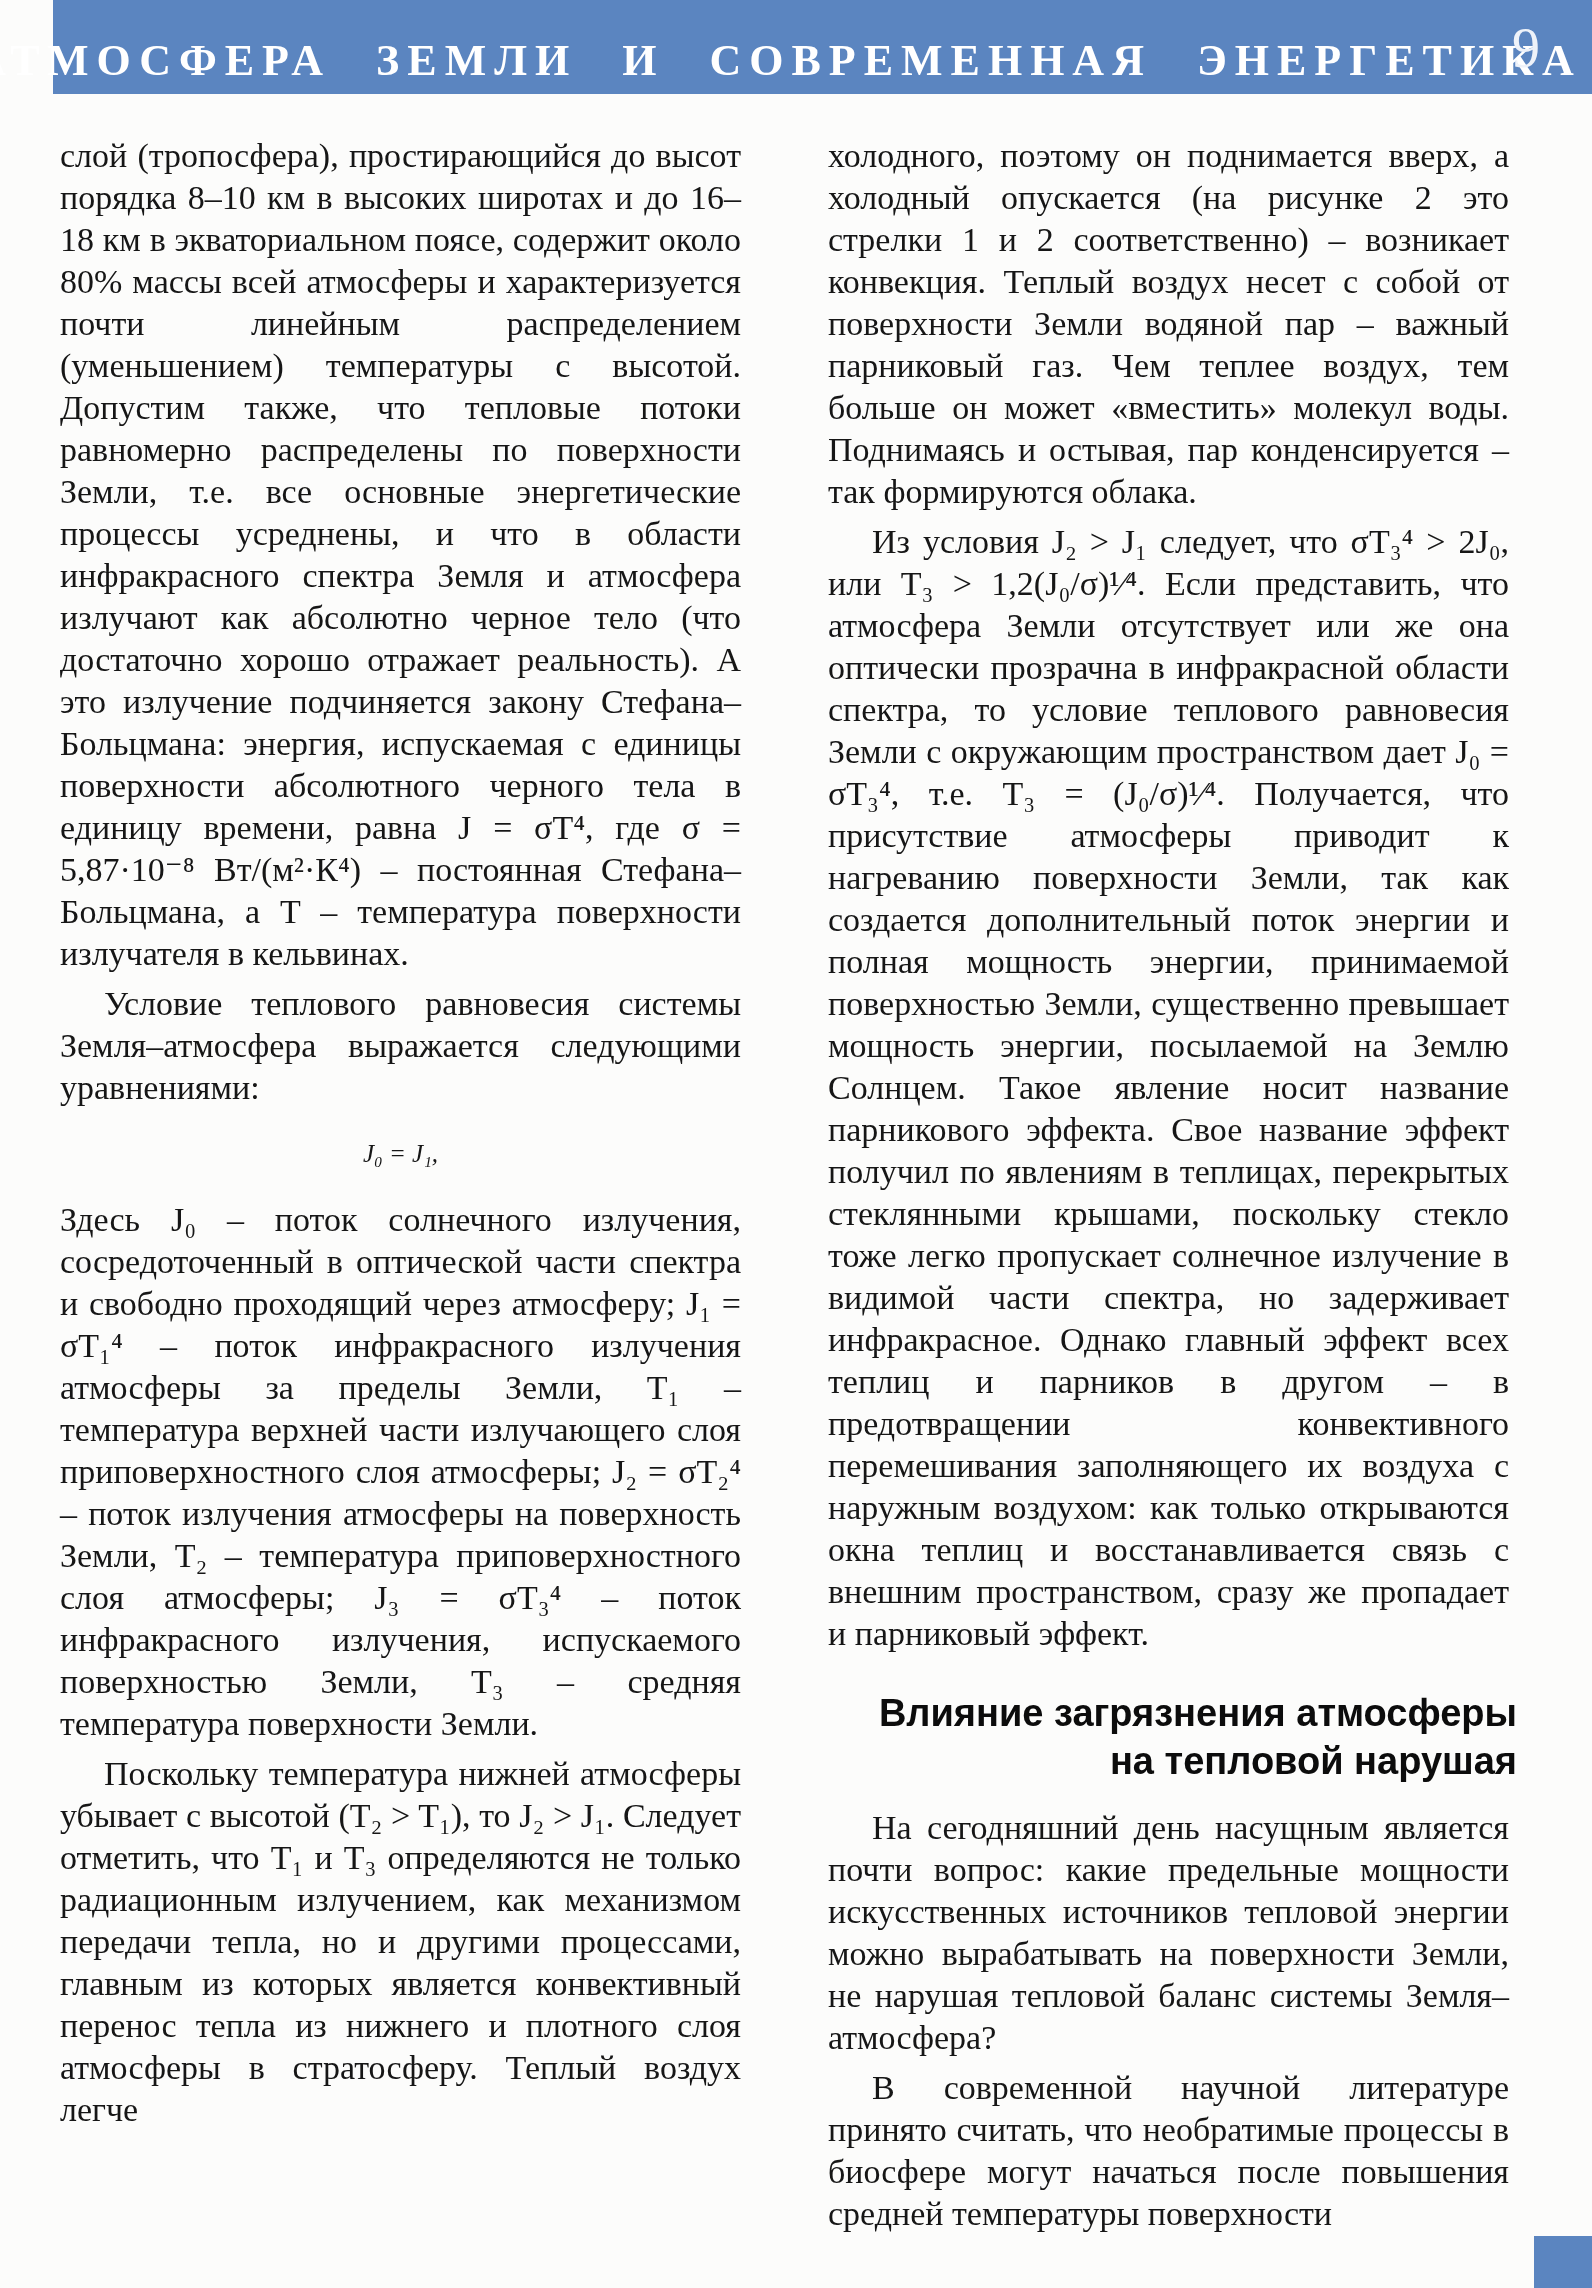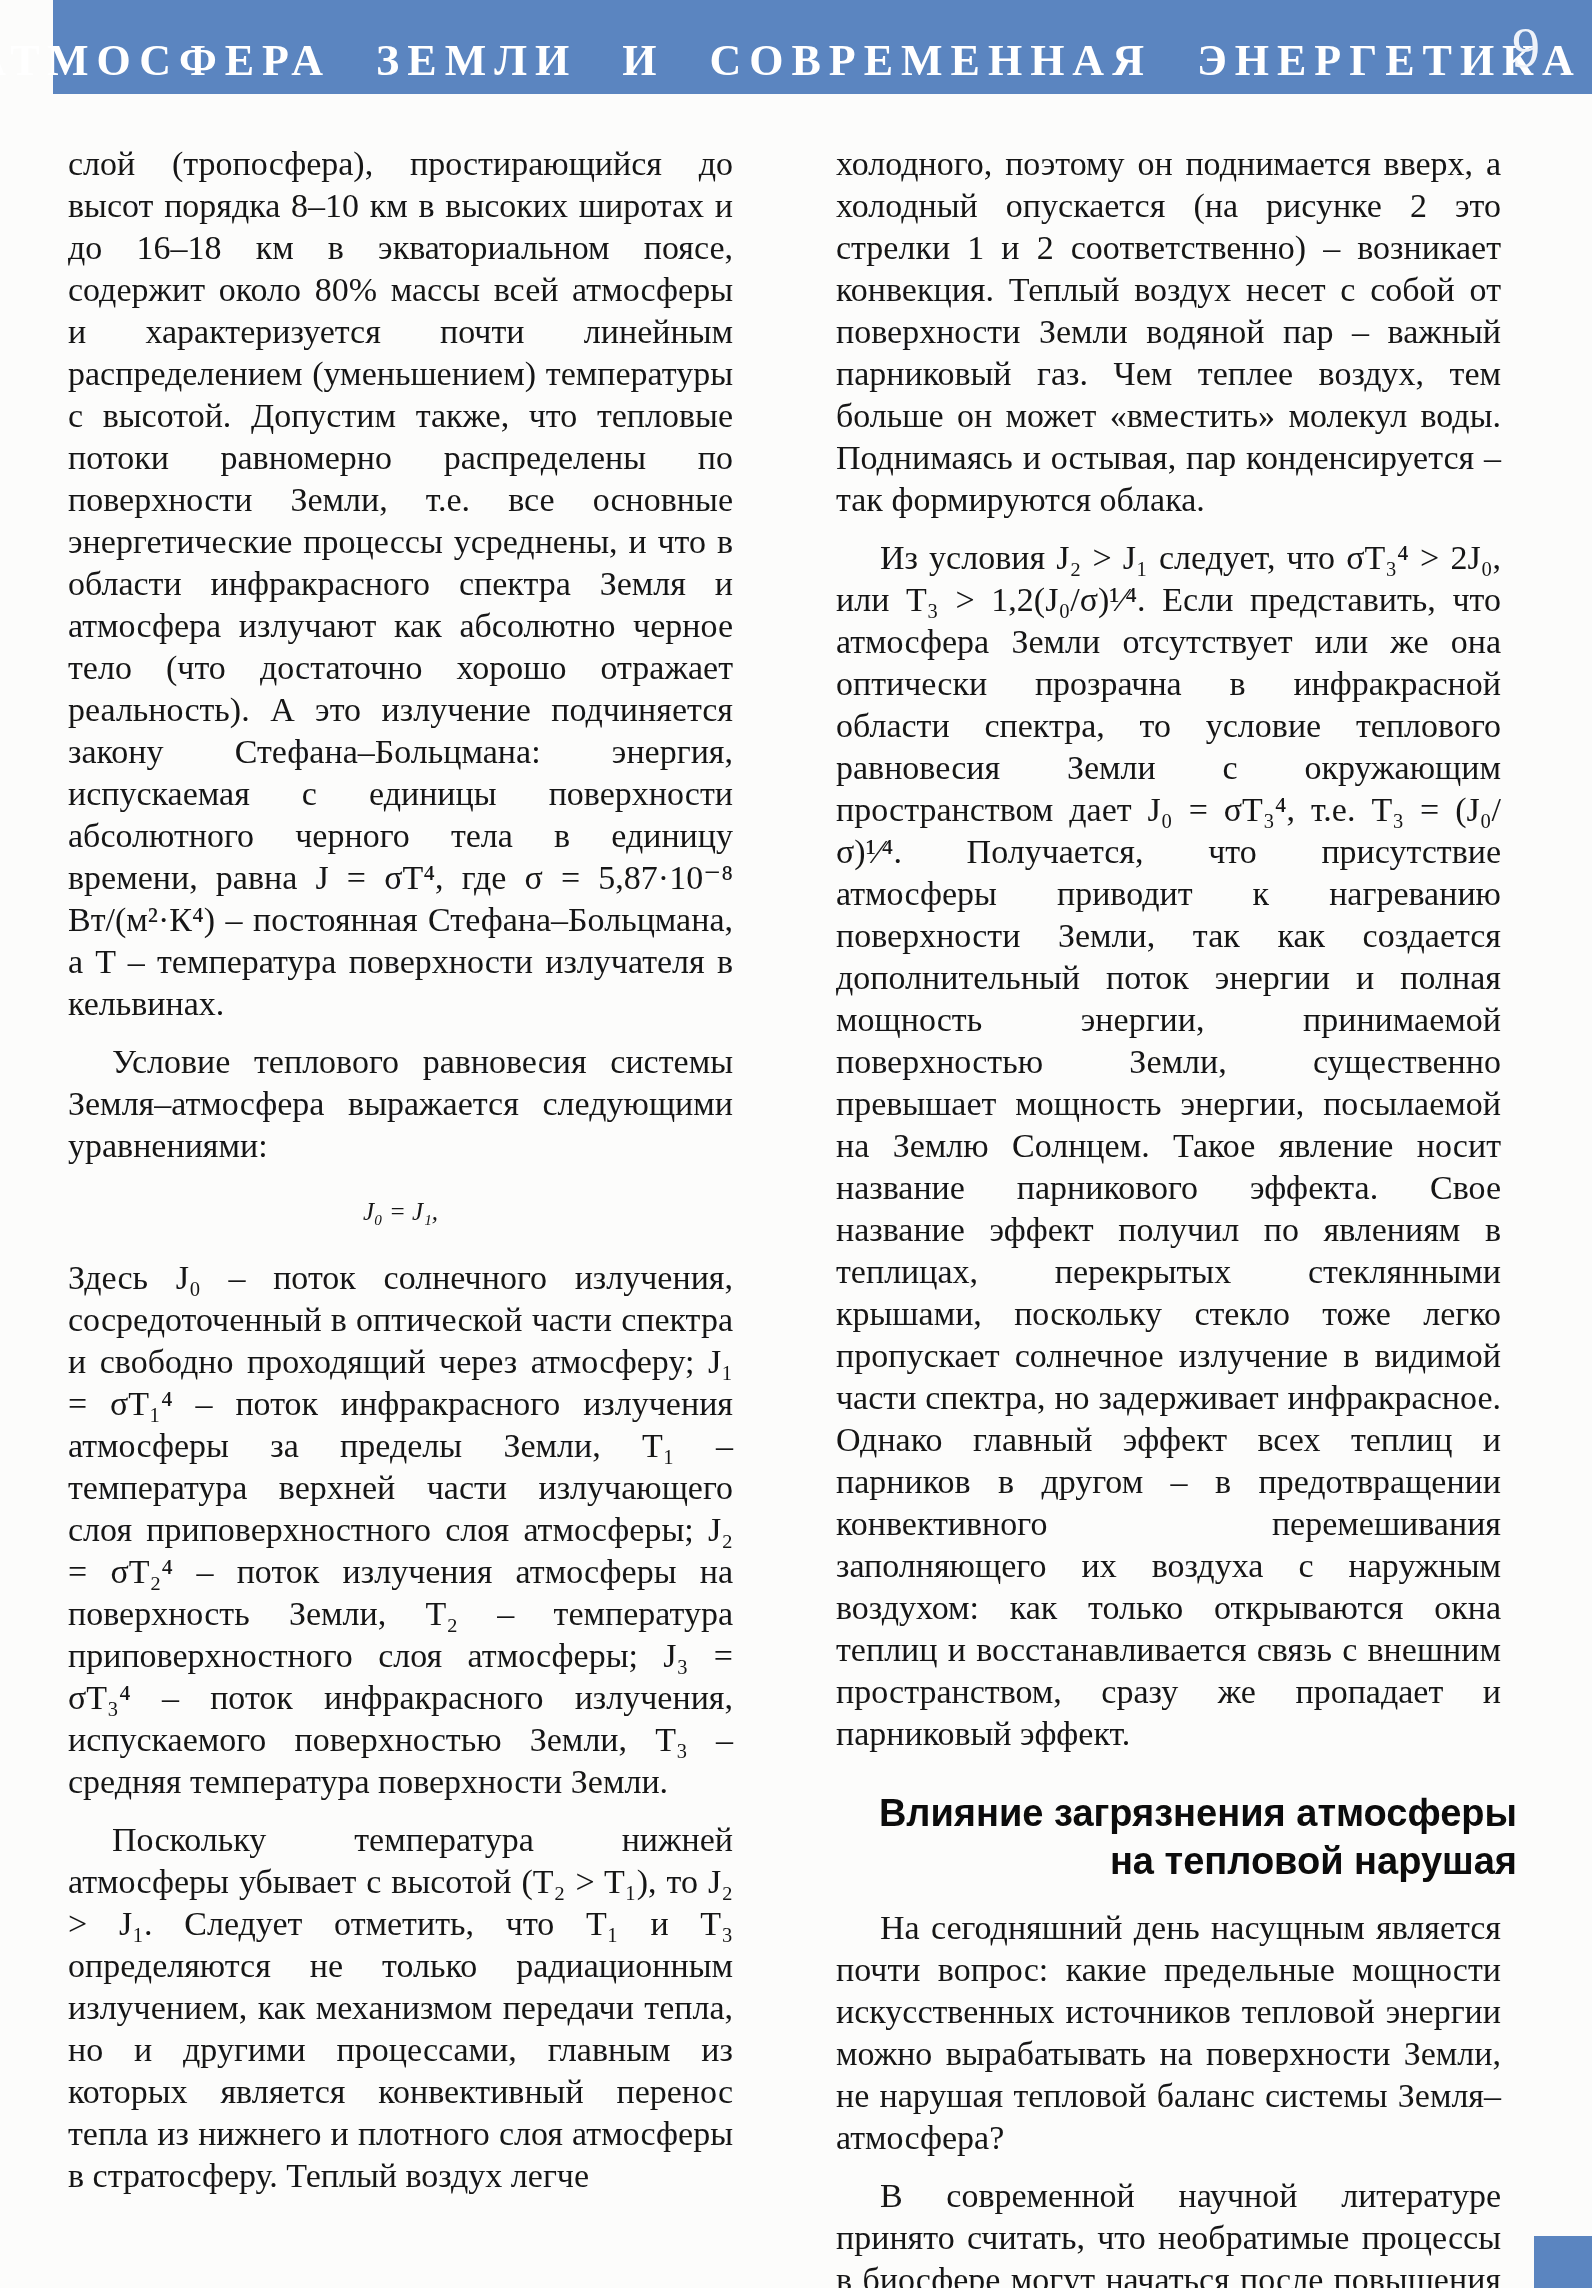--- a/index.html
+++ b/index.html
@@ -28,21 +28,21 @@
     position:absolute;right:52px;top:20px;
     color:#eef2f9;font-size:56px;font-weight:400;line-height:1;
   }
   .col{
     position:absolute;top:127px;width:697px;
     font-size:34px;line-height:42px;
     text-align:justify;
   }
   .col-left{left:52px;}
   .col-right{left:820px;}
-  .col p{margin:16px;padding:0;}
+  .col p{margin:8px;padding:0;}
   .col p.indent{text-indent:44px;}
   .equation{
     text-align:center;font-style:italic;
     font-size:25px;margin:24px 0;
   }
   .section-heading{
     font-family:"Liberation Sans","DejaVu Sans",sans-serif;
     font-weight:700;font-size:38px;line-height:48px;
     text-align:right;margin:34px 0 22px 0;
     color:#0c0c0c;

